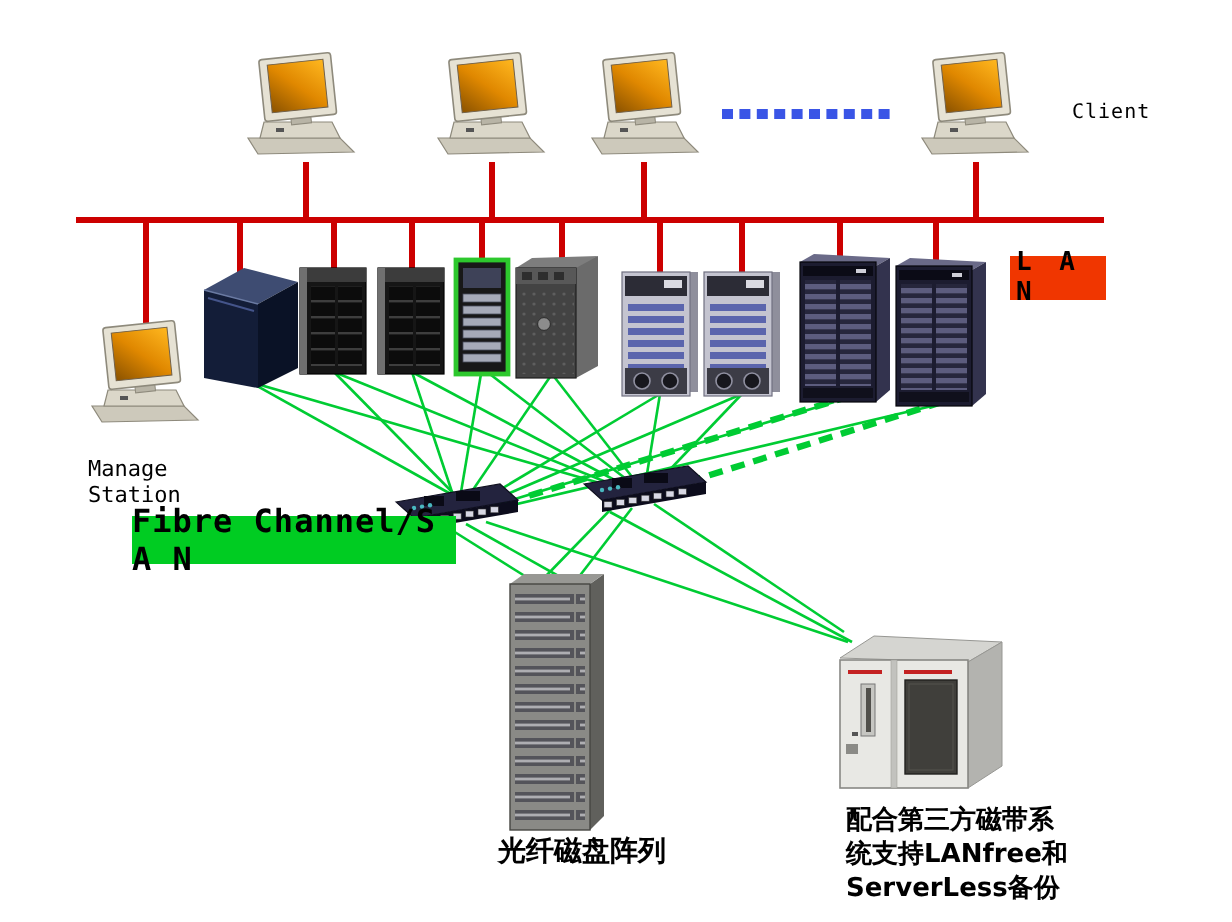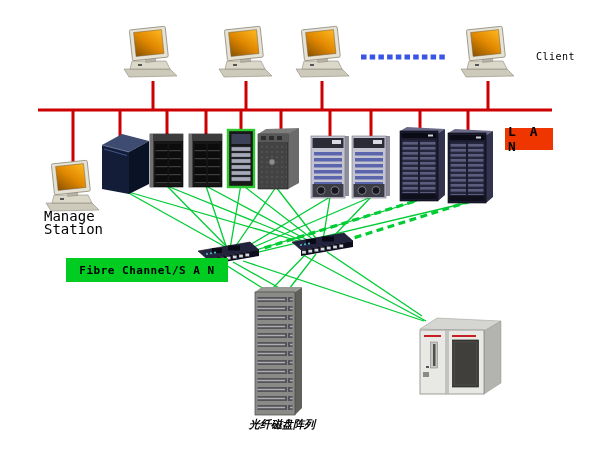--- a/index.html
+++ b/index.html
@@ -4,35 +4,35 @@
 <style>
   html,body{margin:0;padding:0;background:#fff;}
   .stage{
     position:relative;width:616px;height:461px;background:#ffffff;overflow:hidden;
     font-family:"DejaVu Sans Mono","Liberation Mono",monospace;
   }
   .stage svg{position:absolute;left:0;top:0;}
   .lbl{position:absolute;color:#000;white-space:pre-line;}
   .lbl-client{left:536px;top:51px;font-size:10px;letter-spacing:.5px;}
   .lbl-unix{left:493px;top:192px;font-size:10px;line-height:15px;}
-  .lbl-manage{left:44px;top:210px;font-size:14px;line-height:13px;}
+  .lbl-manage{left:44px;top:228px;font-size:11px;line-height:13px;}
   .badge-lan{
     position:absolute;left:505px;top:128px;width:48px;height:22px;
     background:var(--lan-badge-bg,#f03600);color:#000000;
     font-size:13px;font-weight:bold;letter-spacing:3px;
     display:flex;align-items:center;justify-content:center;padding-left:3px;box-sizing:border-box;
   }
   .badge-san{
     position:absolute;left:66px;top:258px;width:162px;height:24px;
     background:var(--san-badge-bg,#00cc22);color:#000;
-    font-size:11px;font-weight:bold;letter-spacing:.5px;
+    font-size:16px;font-weight:bold;letter-spacing:.5px;
     display:flex;align-items:center;justify-content:center;
   }
   .lbl-cjk{font-family:"DejaVu Sans","Liberation Sans",sans-serif;font-weight:bold;}
-  .lbl-disk{left:249px;top:417px;font-size:11px;font-style:italic;}
+  .lbl-disk{left:249px;top:417px;font-size:14px;}
   .lbl-tape{left:423px;top:402px;font-size:13px;line-height:17px;}
 </style>
 </head>
 <body>
 
 <div class="stage">
 
   <svg width="616" height="461" viewBox="0 0 616 461">
     <defs>
       <linearGradient id="scr" x1="0" y1="1" x2="1" y2="0">
@@ -255,13 +255,16 @@
   <div class="badge-lan">L A N</div>
 
 
   <div class="lbl lbl-manage">Manage
 Station</div>
 
   <div class="badge-san">Fibre Channel/S A N</div>
 
   <div class="lbl lbl-cjk lbl-disk">光纤磁盘阵列</div>
 
+  <div class="lbl lbl-cjk lbl-tape">配合第三方磁带系
+统支持LANfree和
+ServerLess备份</div>
 </div>
 
 </body></html>

